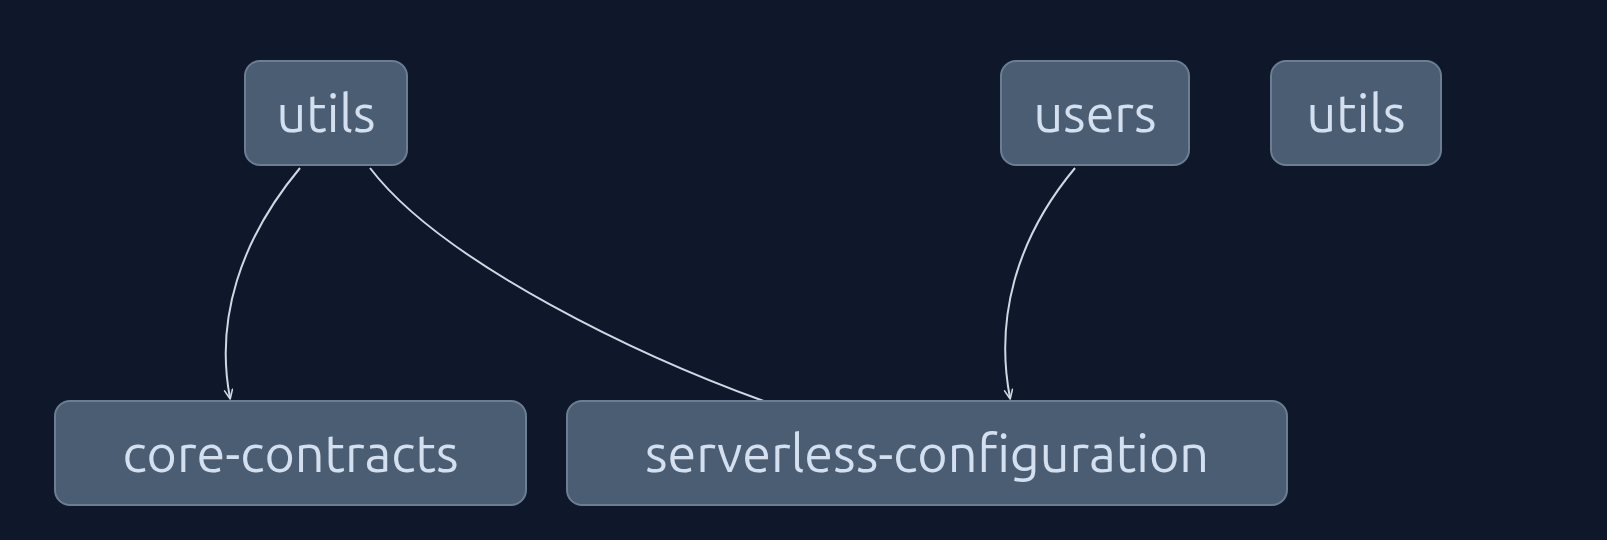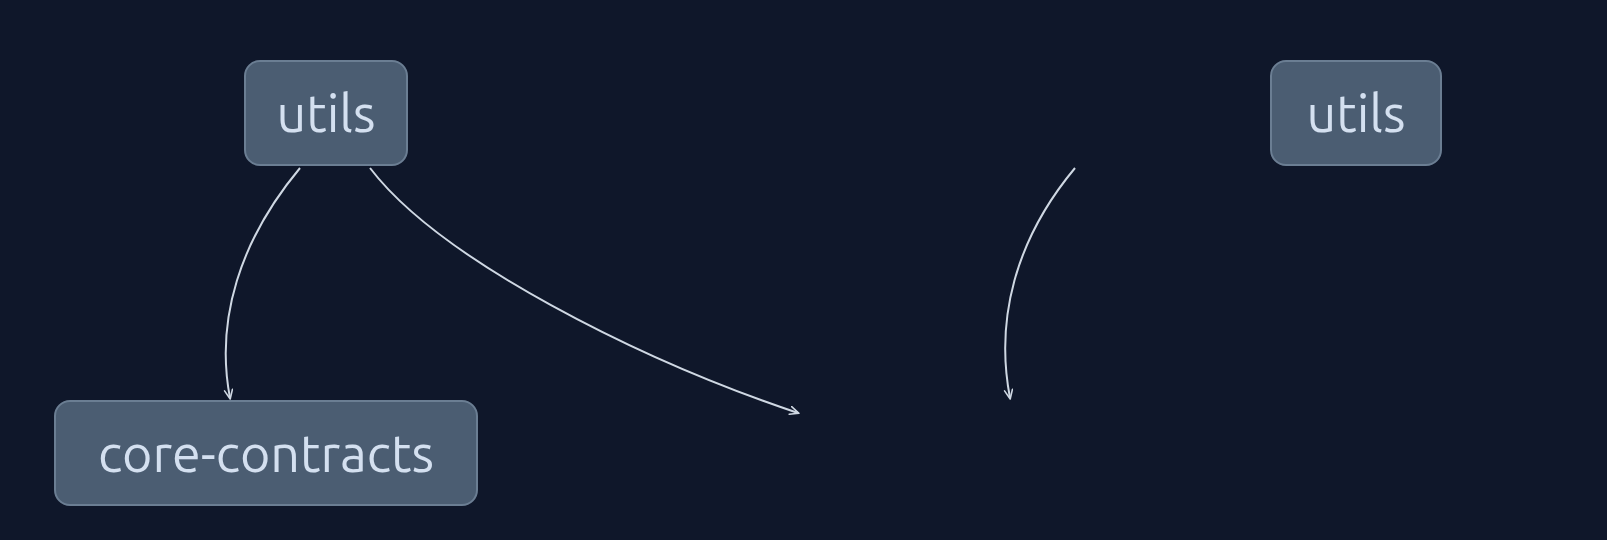--- a/index.html
+++ b/index.html
@@ -55,23 +55,29 @@
 
     <path d="M 370 168  C 440 260, 640 360, 798 413" fill="none" stroke="#cfd8e3" stroke-width="2" marker-end="url(#arrowhead)"></path>
 
     <path d="M 1075 168  C 1015 240, 995 320, 1010 398" fill="none" stroke="#cfd8e3" stroke-width="2" marker-end="url(#arrowhead)"></path>
   </svg>
 
   <div class="node" style="left:244px; top:60px; width:164px; height:106px;">
     <span>utils</span>
   </div>
 
+  <div class="node" style="left:1000px; top:60px; width:190px; height:106px;">
+    <span>users</span>
+  </div>
 
   <div class="node" style="left:1270px; top:60px; width:172px; height:106px;justify-content:center;">
     <span>utils</span>
   </div>
 
-  <div class="node" style="left:54px; top:400px; width:424px; height:106px;">
+  <div class="node" style="left:54px; top:400px; width:473px; height:106px;">
     <span>core-contracts</span>
   </div>
 
+  <div class="node" style="left:566px; top:400px; width:722px; height:106px;">
+    <span>serverless-configuration</span>
+  </div>
 
 </div>
 
 </body></html>

